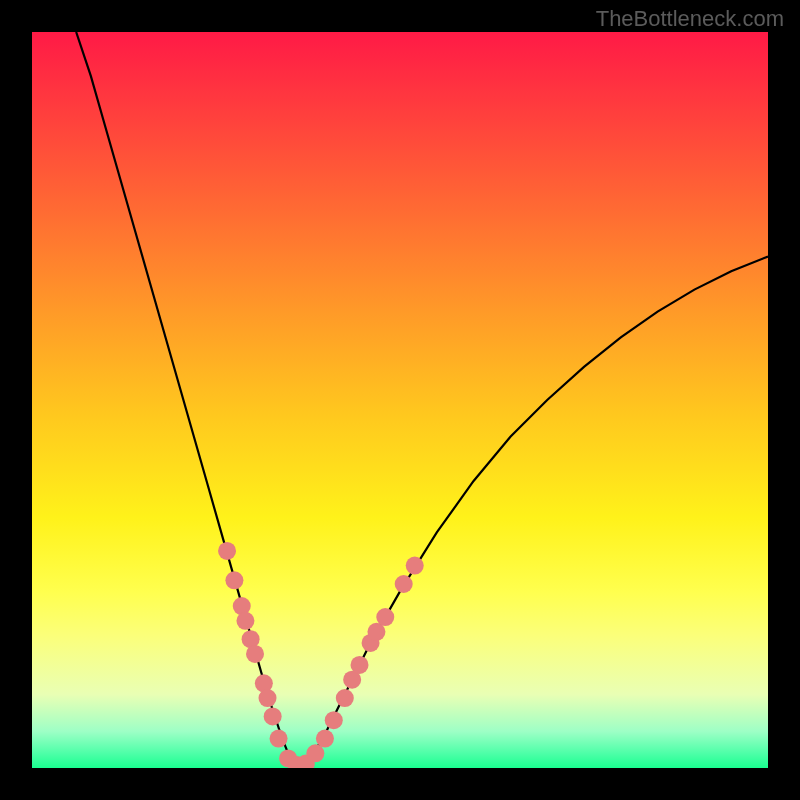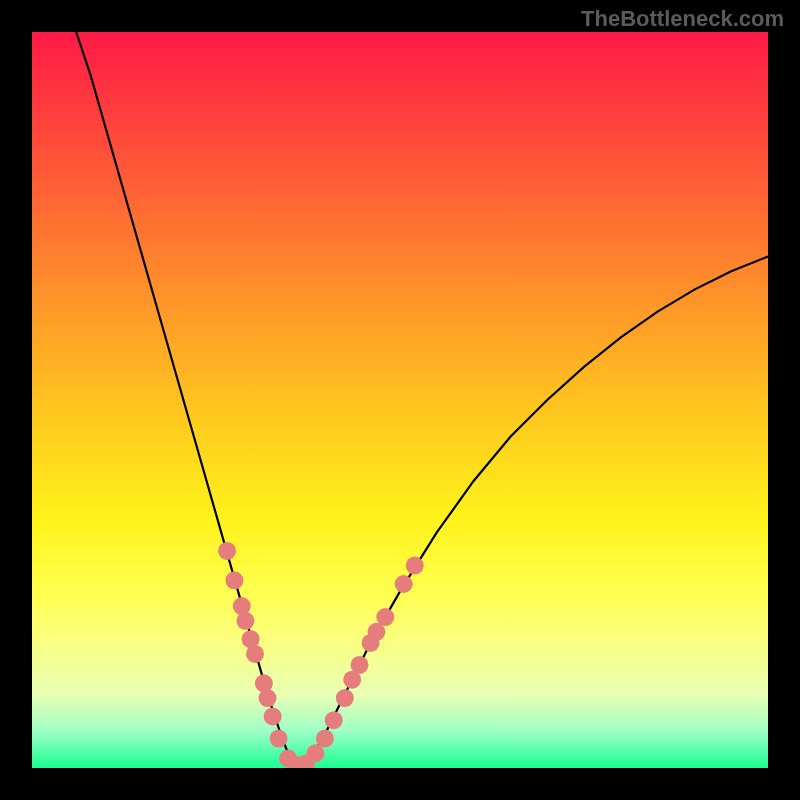--- a/index.html
+++ b/index.html
@@ -30,21 +30,21 @@
       #9effc6 95%,
       #4effa8 98%,
       #1aff90 100%
     );
   }
   .watermark {
     position: absolute;
     top: 6px;
     right: 16px;
     font-size: 22px;
-    font-weight: 700;
+    font-weight: 400;
     color: #5b5b5b;
     letter-spacing: 0px;
     font-family: Arial, Helvetica, sans-serif;
   }
   svg.curve {
     position: absolute;
     left: 0;
     top: 0;
     width: 736px;
     height: 736px;

